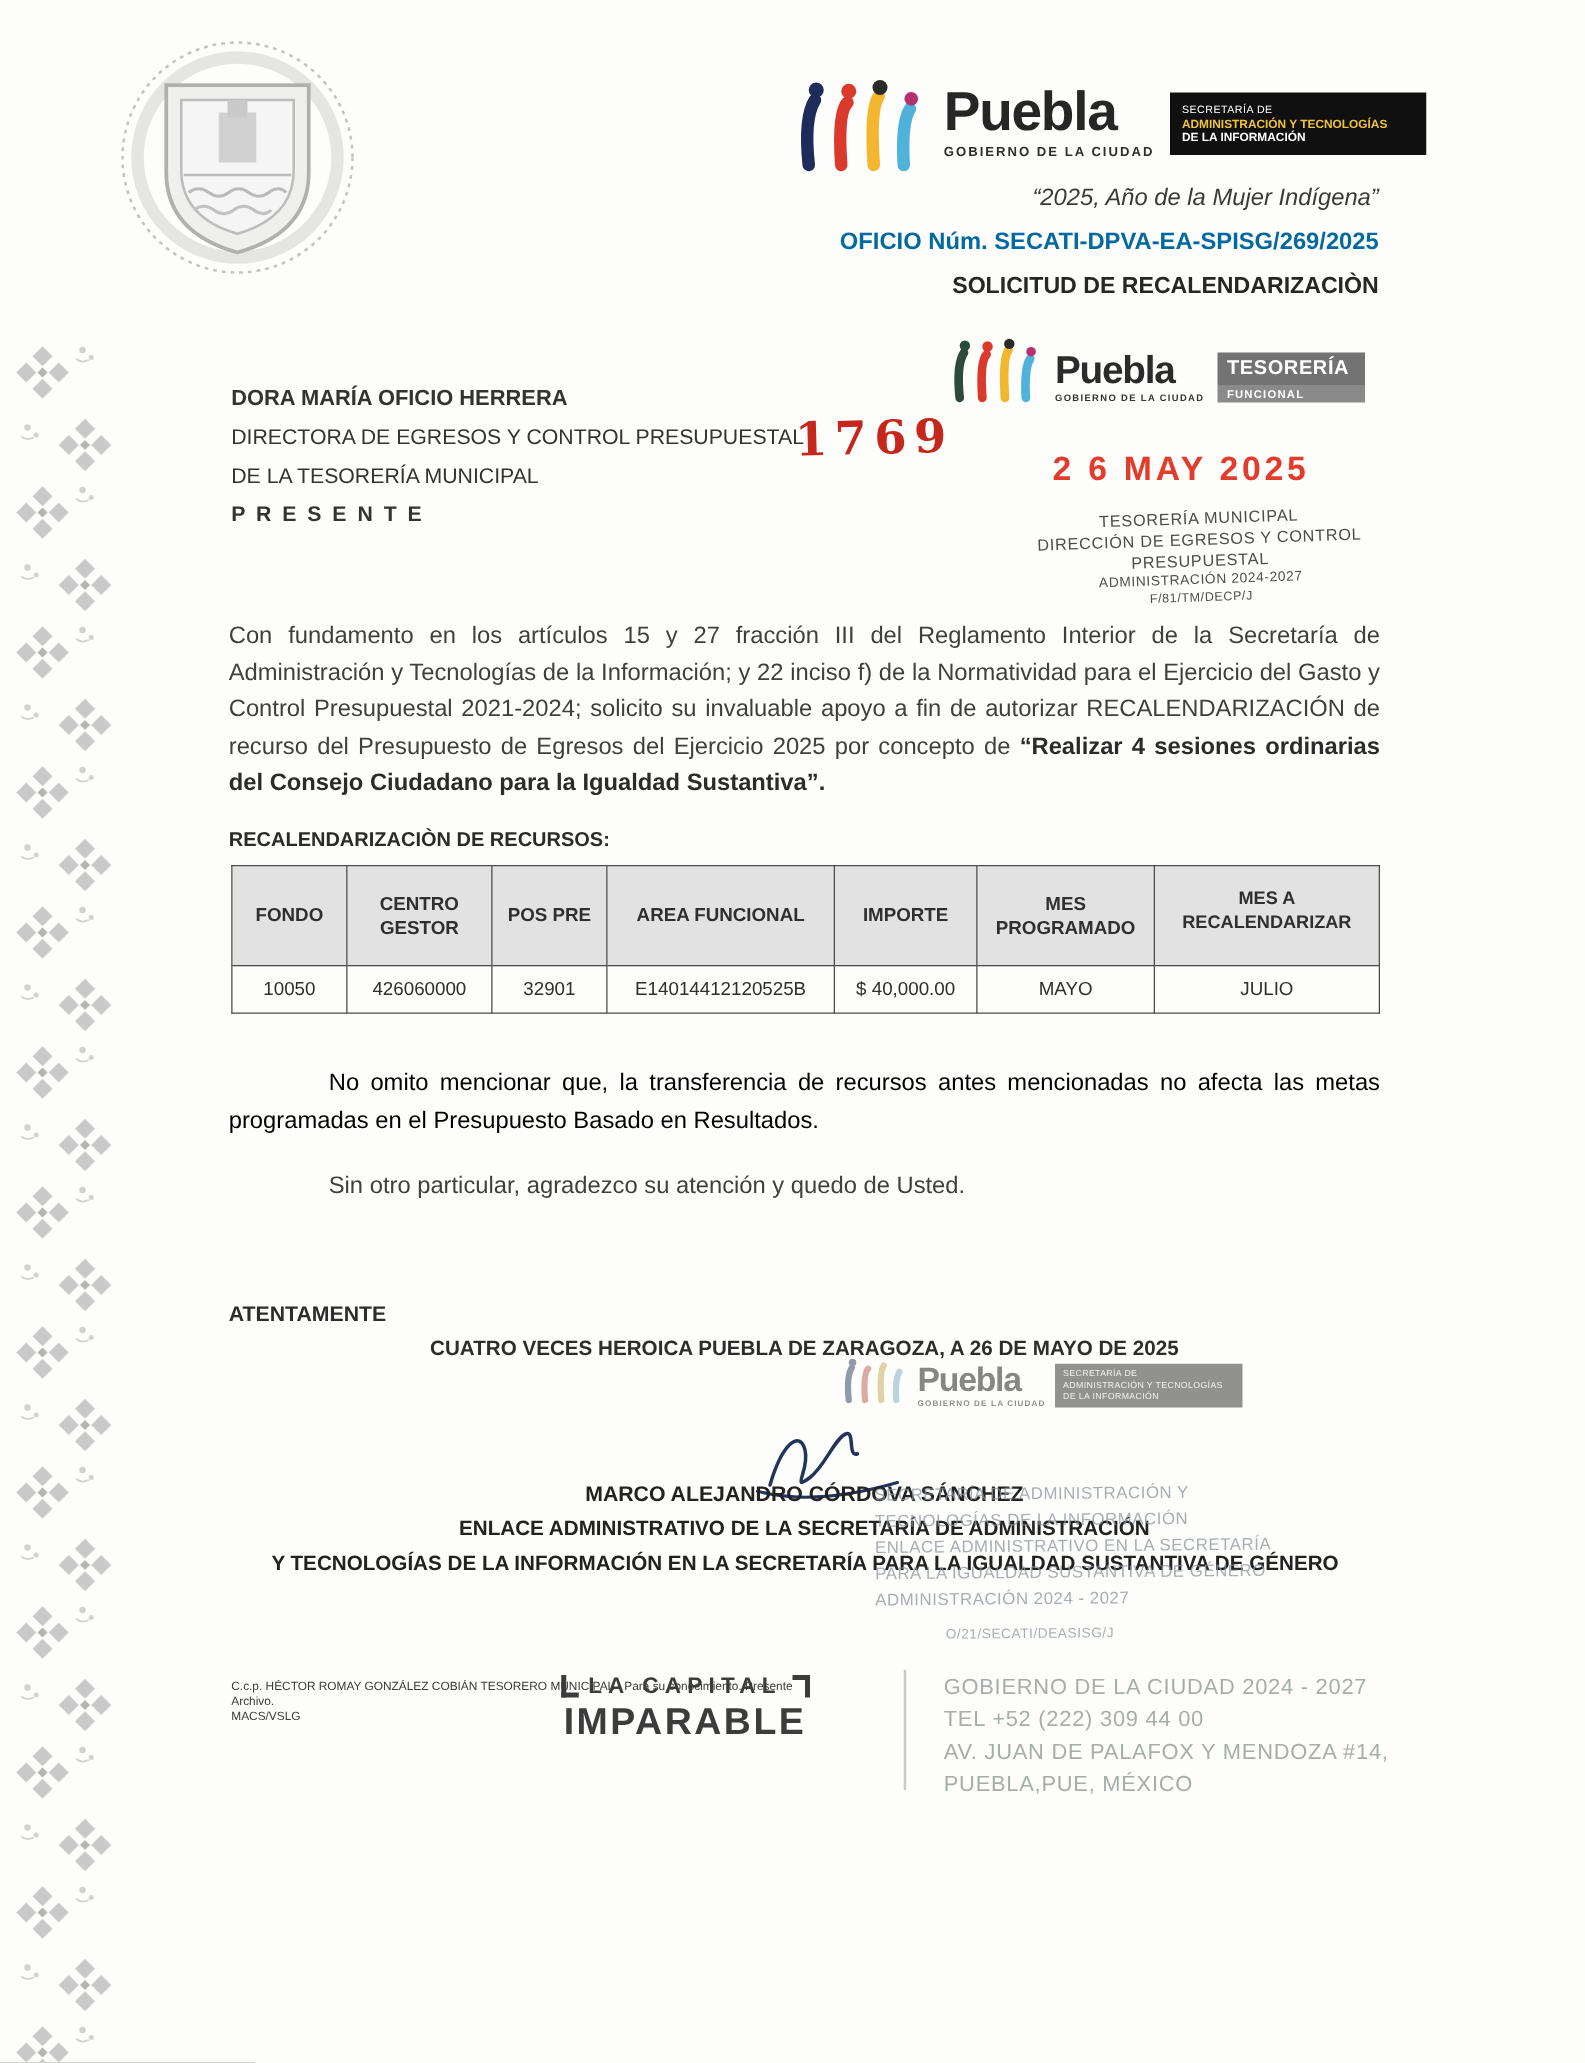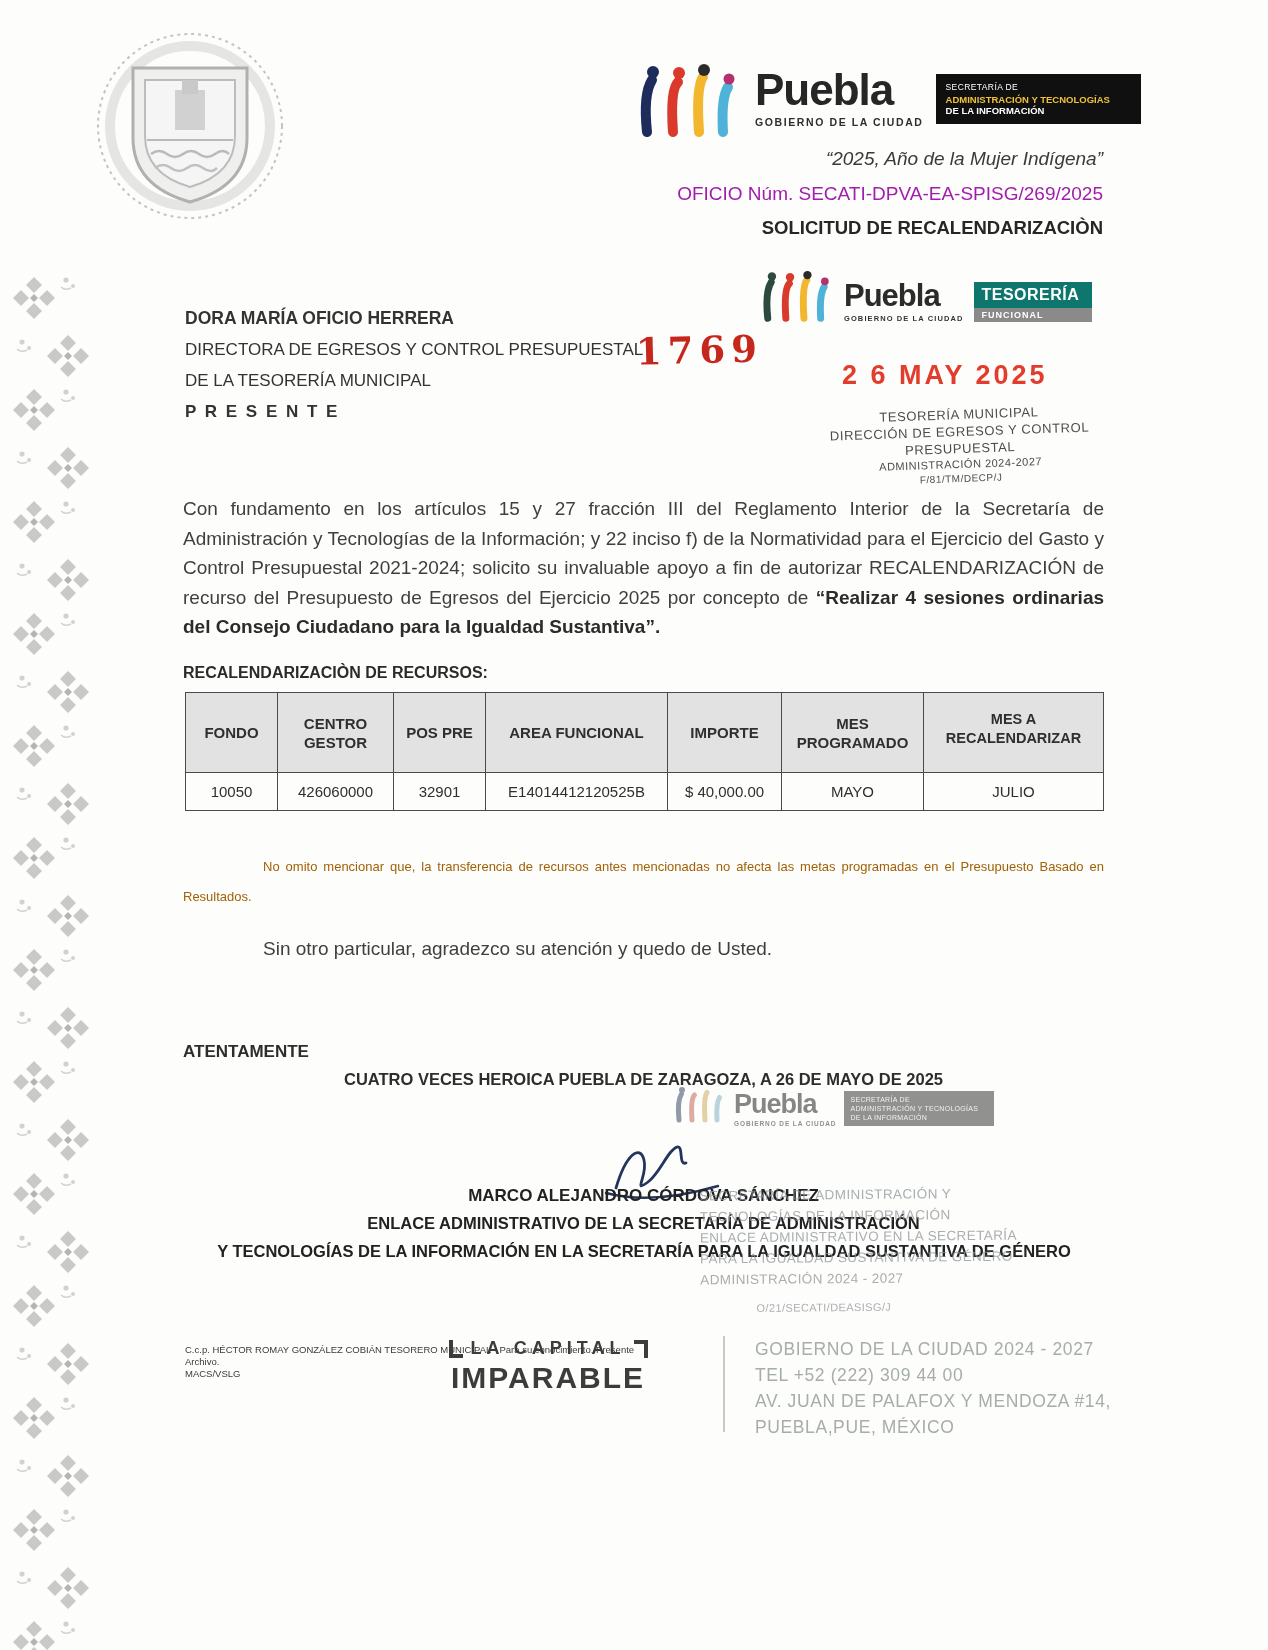--- a/index.html
+++ b/index.html
@@ -19,29 +19,29 @@
   .header-brand { position:absolute; left:633px; top:60px; display:flex; align-items:flex-start; }
   .brand-text { margin-left:10px; margin-top:8px; }
   .brand-name { font-size:44px; font-weight:800; color:#262626; letter-spacing:-1px; line-height:1; }
   .brand-sub { font-size:10.5px; font-weight:700; color:#2e2e2e; letter-spacing:1.6px; margin-top:4px; }
   .brand-badge { background:#101010; color:#fff; padding:8px 10px; margin-left:12px; margin-top:14px; width:205px; }
   .brand-badge .b1 { font-size:8.5px; letter-spacing:.4px; }
   .brand-badge .b2 { font-size:9.5px; font-weight:700; color:#f0c23c; margin-top:2px; }
   .brand-badge .b3 { font-size:9.5px; font-weight:700; color:#fff; }
 
   .quote { position:absolute; right:165px; top:148px; font-size:19px; font-style:italic; color:#3a3a3a; }
-  .oficio { position:absolute; right:165px; top:183px; font-size:19px; font-weight:400; color:#a21caf; }
+  .oficio { position:absolute; right:165px; top:183px; font-size:19px; font-weight:700; color:#0369a1; }
   .solicitud { position:absolute; right:165px; top:217px; font-size:18.5px; font-weight:700; color:#262626; }
 
   
   .tes-brand { position:absolute; left:758px; top:266px; display:flex; align-items:flex-start; }
   .tes-name { font-size:31px; font-weight:800; color:#2b2b2b; letter-spacing:-1px; line-height:1; margin-left:8px; margin-top:14px;}
   .tes-sub { font-size:7.5px; font-weight:700; letter-spacing:1.1px; color:#333; margin-top:3px; margin-left:8px;}
   .tes-badge { margin-left:10px; margin-top:16px; width:118px; }
-  .tes-badge .t1 { background:#0f766e; color:#fff; font-weight:800; font-size:16px; padding:4px 8px; letter-spacing:.5px; }
+  .tes-badge .t1 { background:#737373; color:#fff; font-weight:800; font-size:16px; padding:4px 8px; letter-spacing:.5px; }
   .tes-badge .t2 { background:#8a8a8a; color:#fff; font-size:9px; font-weight:700; padding:2px 8px; letter-spacing:1px; }
 
   .folio-red { position:absolute; left:636px; top:328px; font-family:"DejaVu Serif", serif;
     font-size:37px; font-weight:700; color:#c6271d; letter-spacing:6px; transform:rotate(-1.5deg); }
   .date-red { position:absolute; left:842px; top:360px; font-size:27px; font-weight:700;
     color:#e23c2c; letter-spacing:3px; }
 
   .tes-stamp { position:absolute; left:820px; top:406px; width:280px; text-align:center;
     color:#4d4d4d; transform:rotate(-2deg); }
   .tes-stamp .s0, .tes-stamp .s1, .tes-stamp .s2 { font-size:13px; letter-spacing:.6px; line-height:17px;}
@@ -60,22 +60,22 @@
   .body-p1 b { color:#2b2b2b; }
   .section-title { position:absolute; left:183px; top:664px; font-size:16px; font-weight:700; color:#2b2b2b; }
 
   
   .res-table { position:absolute; left:185px; top:692px; width:918px; border-collapse:collapse; table-layout:fixed; }
   .res-table th, .res-table td { border:1px solid #4a4a4a; font-size:15px; text-align:center; color:#2f2f2f; }
   .res-table th { background:#e2e2e2; font-weight:700; height:80px; padding:6px 4px; vertical-align:middle; line-height:19px; }
   .res-table th.last { vertical-align:bottom; padding-bottom:24px; font-size:14.5px; }
   .res-table td { height:38px; padding:4px; }
 
-  .body-p2 { position:absolute; left:183px; top:852px; width:921px; font-size:13px;
-    line-height:30px; color:#a16207; text-indent:80px; text-align:justify; }
+  .body-p2 { position:absolute; left:183px; top:852px; width:921px; font-size:19px;
+    line-height:30px; color:#000000; text-indent:80px; text-align:justify; }
   .body-p3 { position:absolute; left:183px; top:938px; width:921px; font-size:19px;
     color:#3f3f3f; text-indent:80px; }
 
   
   .atentamente { position:absolute; left:183px; top:1042px; width:921px; text-align:left;
     font-size:17px; font-weight:700; color:#2d2d2d; }
   .date-line { position:absolute; left:183px; top:1070px; width:921px; text-align:center;
     font-size:16.5px; font-weight:700; color:#2d2d2d; }
 
   .faded-logo { position:absolute; left:672px; top:1083px; display:flex; align-items:flex-start; opacity:.55; }

